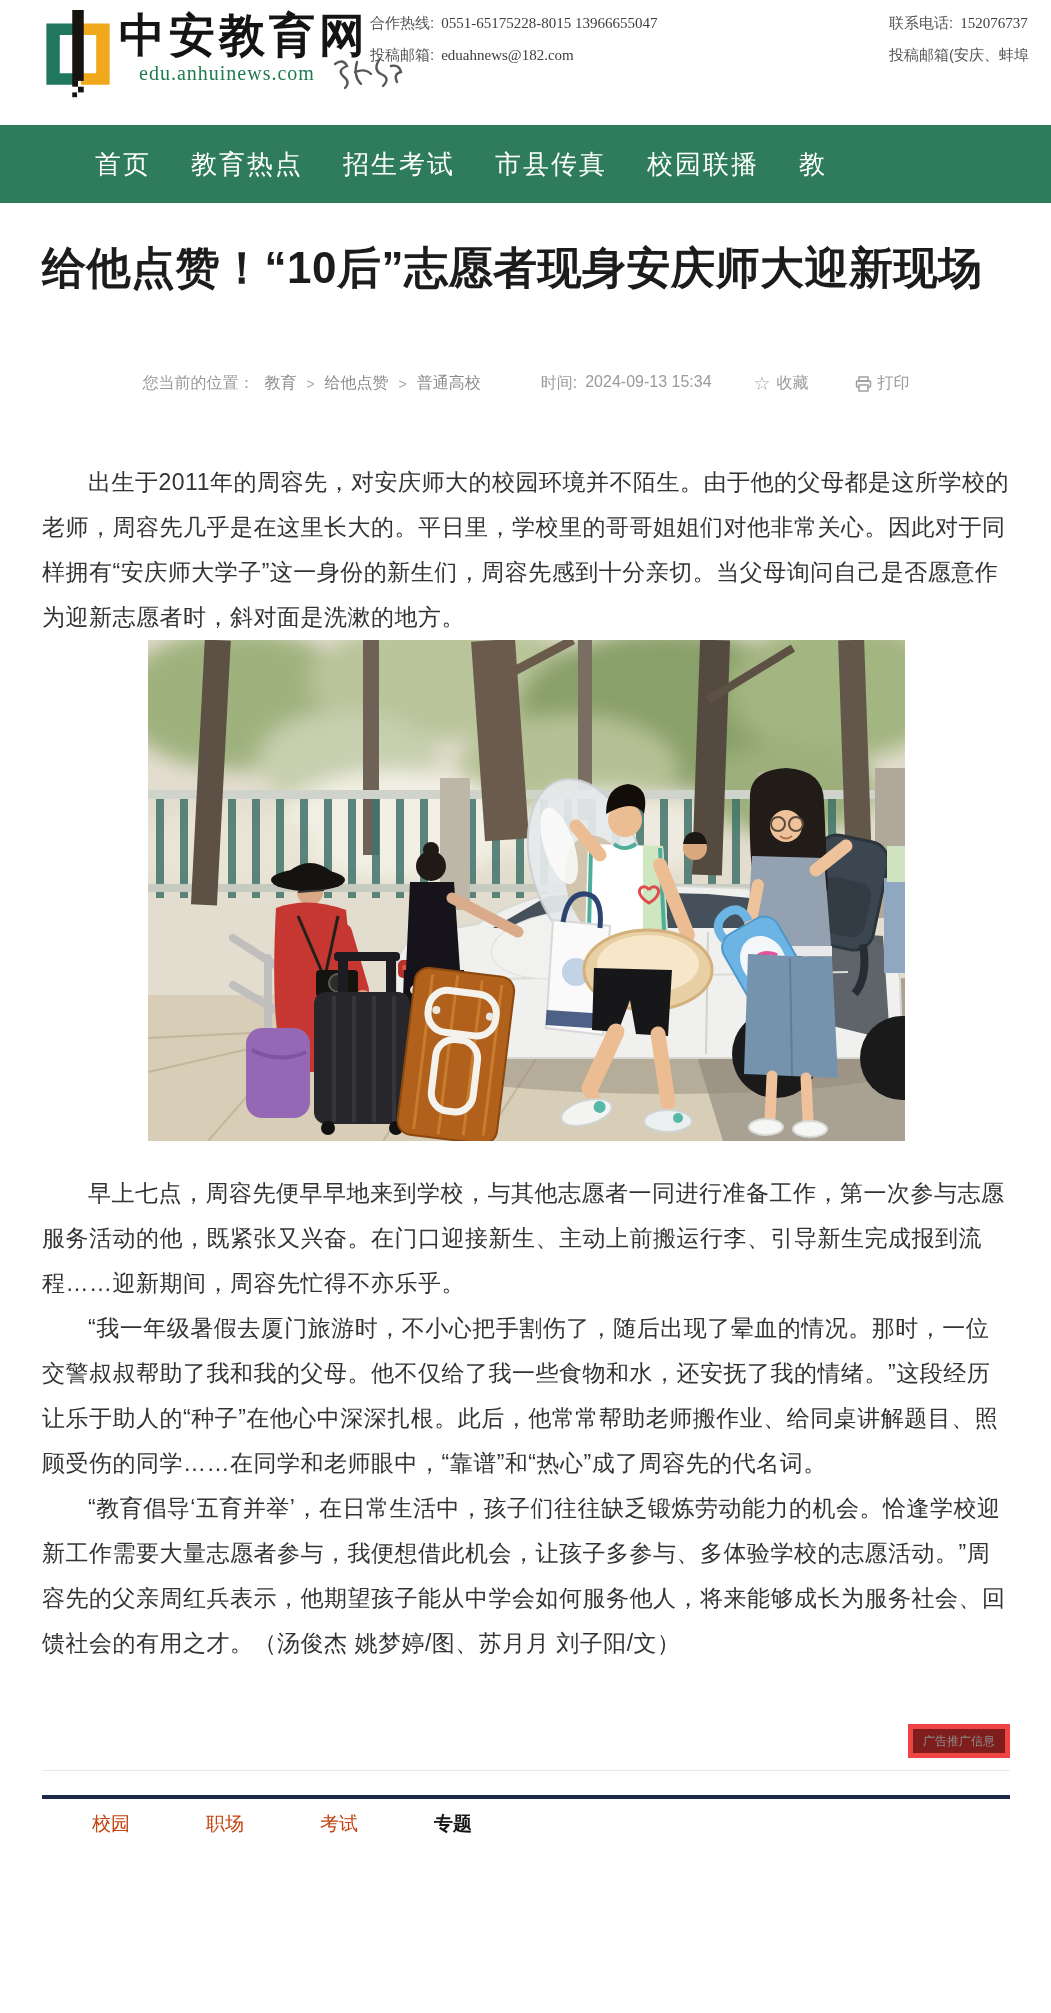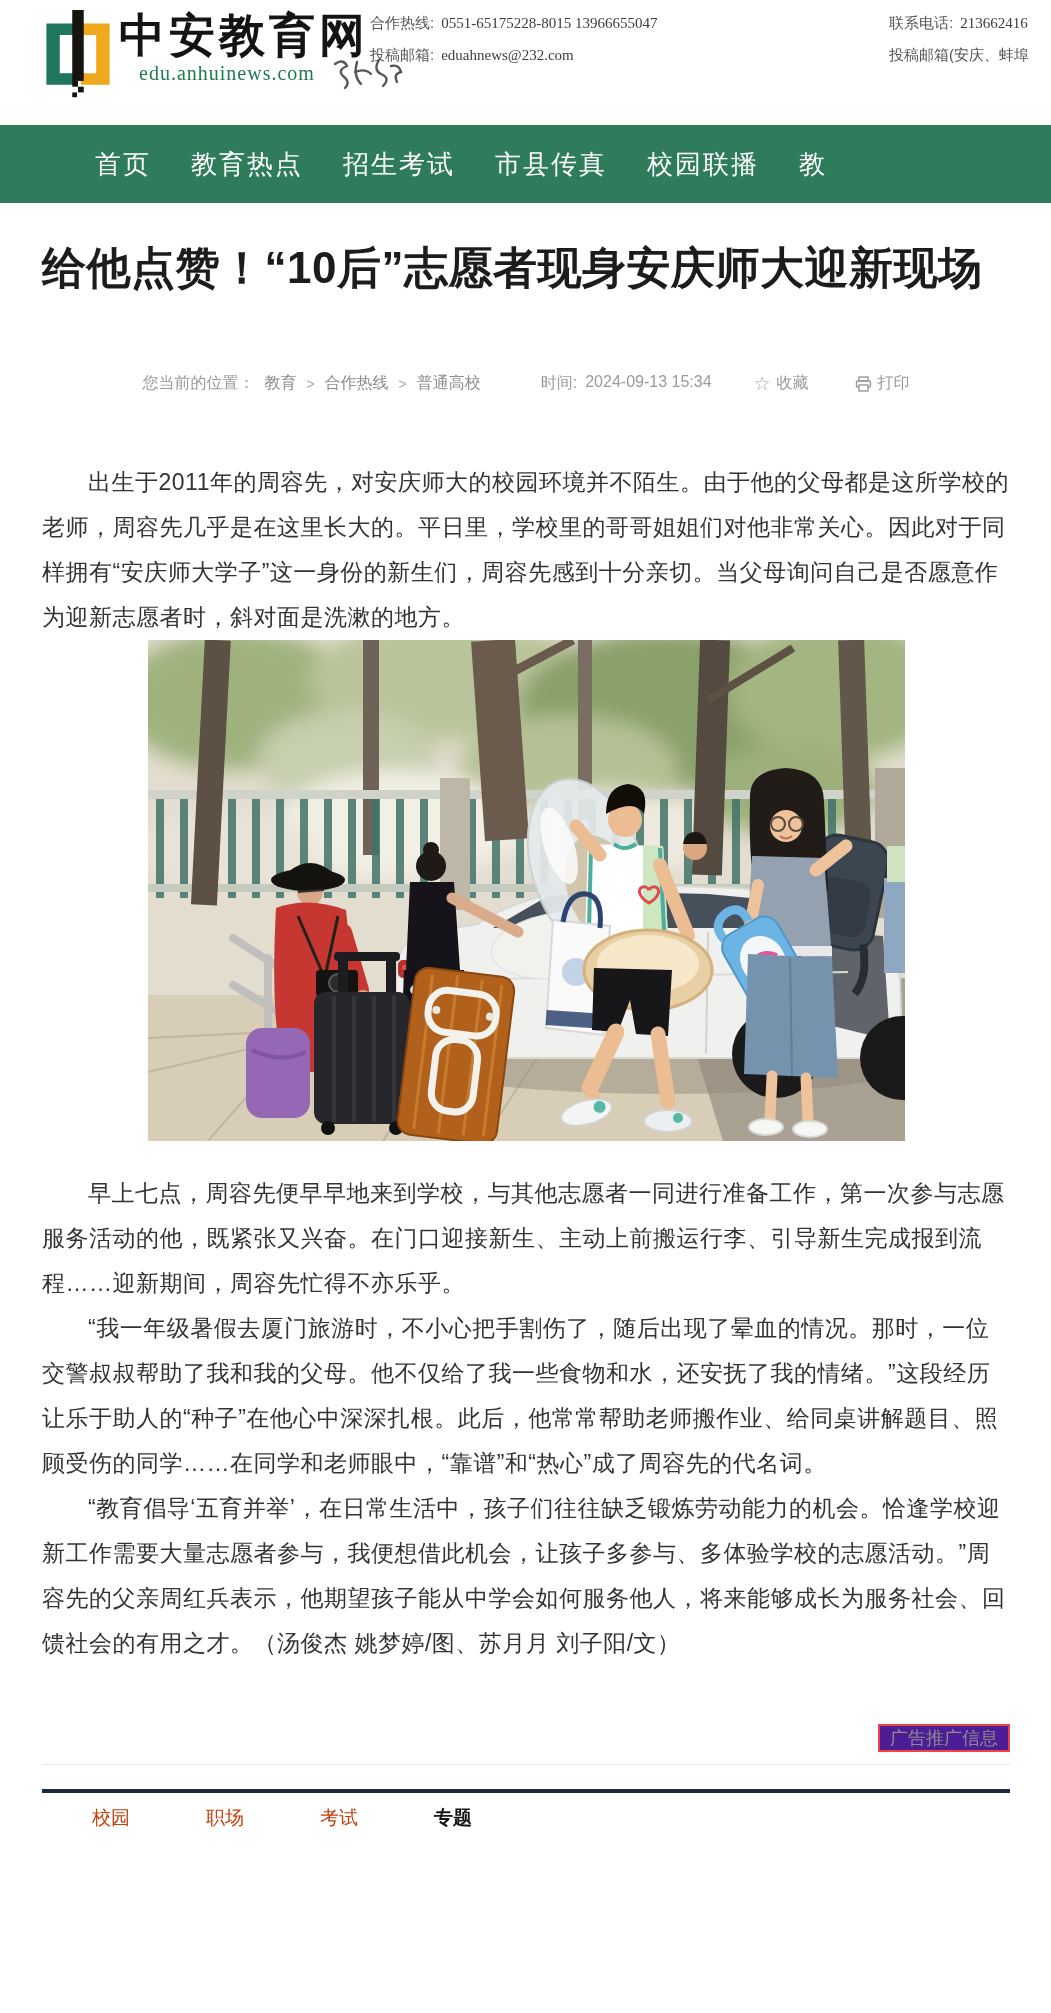--- a/index.html
+++ b/index.html
@@ -48,22 +48,22 @@
   .act{display:flex;align-items:center;gap:6px;color:#9a9a9a;cursor:pointer;}
   .star{font-size:19px;line-height:16px;color:#a6a6a6;}
   
   .article{margin-top:66px;font-size:23px;line-height:45px;letter-spacing:.5px;color:#333;}
   .article p{margin:0;text-indent:2em;}
   figure.photo{margin:0 auto 30px;width:757px;height:501px;overflow:hidden;padding:0;}
   figure.photo svg{display:block;}
   
   .ad-wrap{margin-top:58px;text-align:right;}
   .ad-note{
-    display:inline-block;font-size:18px;color:#8d8d8d;background:#4c1d95;
-    border:2px solid #ef4444;padding:3px 10px;line-height:18px;
+    display:inline-block;font-size:12px;color:#8d8d8d;background:#7f1d1d;
+    border:5px solid #ef4444;padding:3px 10px;line-height:18px;
   }
   .divider-light{margin-top:12px;border-top:1px solid #e6e6e6;height:0;}
   .divider-dark{margin-top:24px;height:4px;background:#1b2a44;}
   .footer-nav{margin-top:12px;padding-left:50px;display:flex;gap:76px;font-size:19px;}
   .footer-nav a{color:#c2410c;}
   .footer-nav a.active{color:#151515;font-weight:bold;}
 </style>
 </head>
 <body>
 
@@ -87,27 +87,27 @@
         </svg>
       </span>
     </span>
   </a>
 
   <div class="contact-a">
     <div class="c-row">
       <span>合作热线:</span><span class="val">0551-65175228-8015 13966655047</span>
     </div>
     <div class="c-row">
-      <span>投稿邮箱:</span><span class="val">eduahnews@232.com</span>
+      <span>投稿邮箱:</span><span class="val">eduahnews@182.com</span>
     </div>
   </div>
 
   <div class="contact-b">
     <div class="c-row">
-      <span>联系电话:</span><span class="val">213662416</span>
+      <span>联系电话:</span><span class="val">152076737</span>
     </div>
     <div class="c-row">
       <span>投稿邮箱(安庆、蚌埠</span>
     </div>
   </div>
 </header>
 
 <nav class="main-nav">
   <a>首页</a>
   <a>教育热点</a>
@@ -118,21 +118,21 @@
 </nav>
 
 <main class="content">
   <h1 class="article-title">给他点赞！“10后”志愿者现身安庆师大迎新现场</h1>
 
   <div class="meta">
     <span class="crumbs">
       <span>您当前的位置：</span>
       <a>教育</a>
       <span class="crumb-sep">&gt;</span>
-      <a>合作热线</a>
+      <a>给他点赞</a>
       <span class="crumb-sep">&gt;</span>
       <a>普通高校</a>
     </span>
     <span class="meta-time">
       <span>时间:</span>
       <span>2024-09-13 15:34</span>
     </span>
     <span class="meta-actions">
       <span class="act">
         <span class="star">☆</span>

